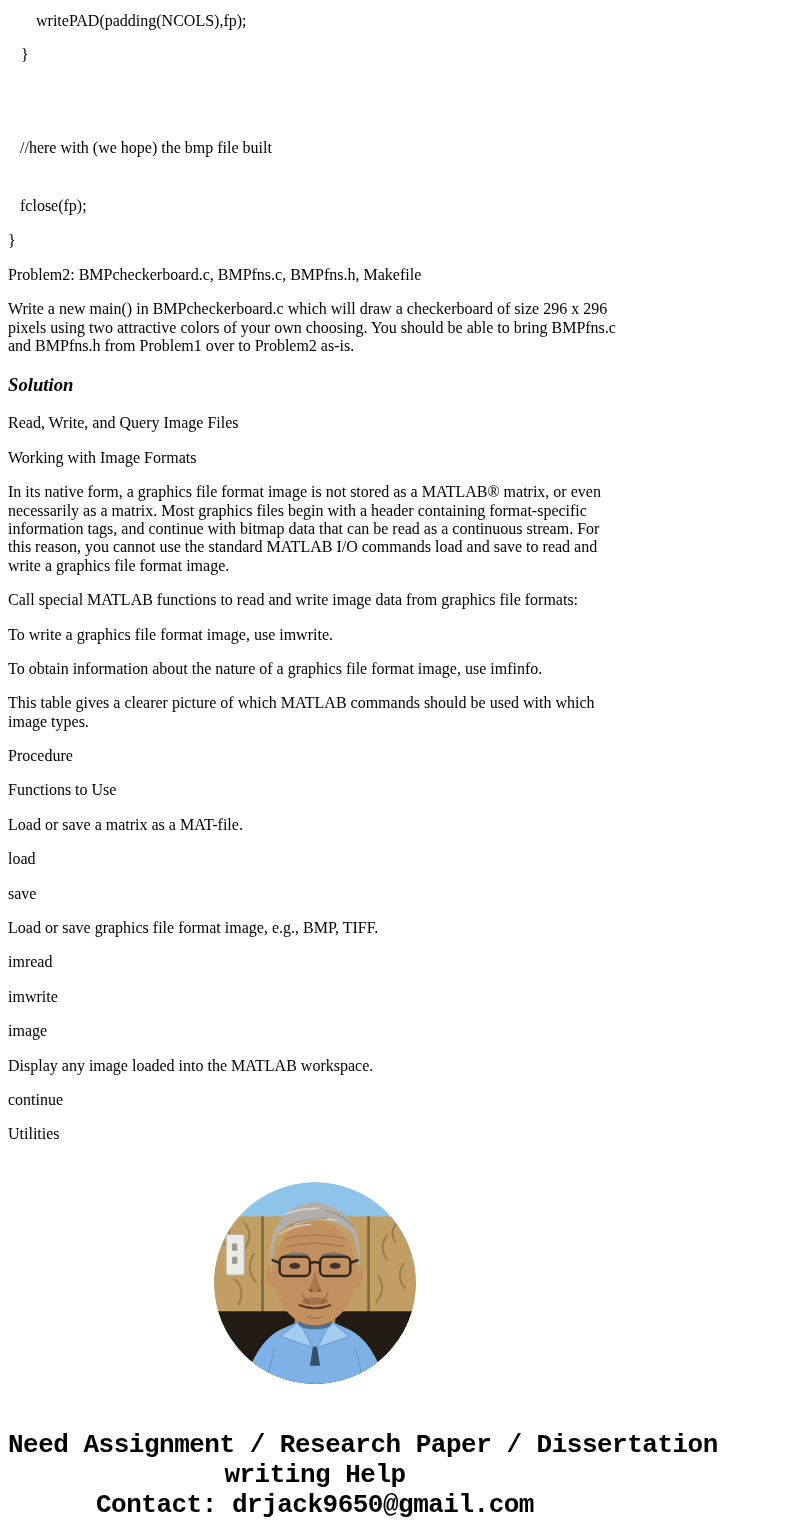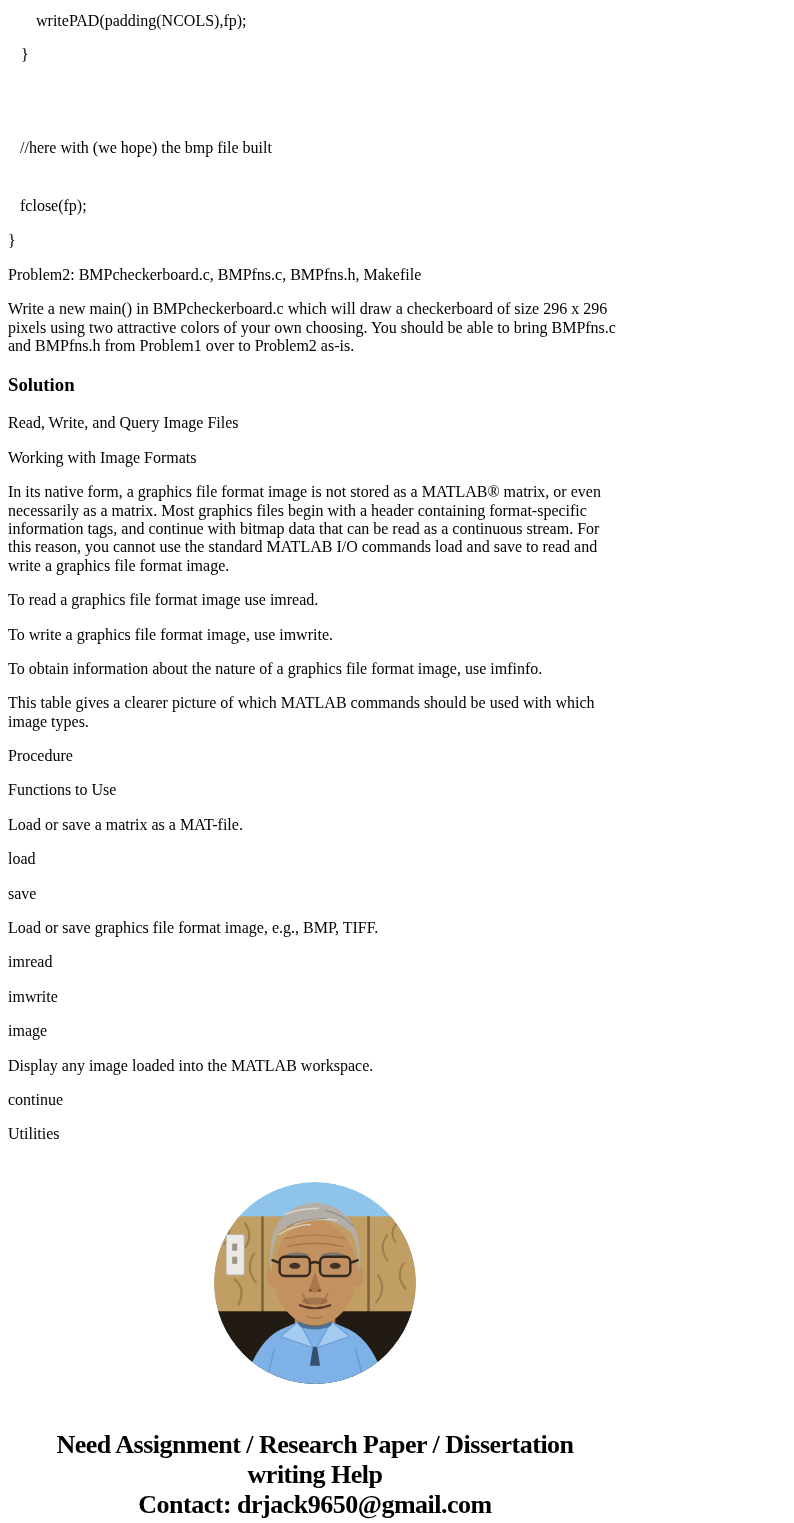--- a/index.html
+++ b/index.html
@@ -20,33 +20,34 @@
   section[data-name="code-block"] p:first-child { margin-top: 4px; }
   .ind-28 { padding-left: 28px; }
   .ind-13 { padding-left: 13px; }
   .ind-12 { padding-left: 12px; margin-top: 40px; }
   .blank { min-height: 18px; }
   .bold { font-weight: normal; }
   h3 {
     font-size: 1.17em;
     font-weight: bold;
     margin: 18.7px 0;
+    font-style: italic;
   }
   .avatar-wrap {
     width: 202px;
     height: 202px;
     margin: 38px auto 0;
     border-radius: 50%;
     overflow: hidden;
   }
   .avatar-wrap svg { display: block; width: 202px; height: 202px; }
   footer {
     margin-top: 46px;
     text-align: center;
-    font-family: Liberation Serif, serif;
+    font-family: Liberation Mono, monospace;
     font-weight: bold;
     font-size: 26px;
     line-height: 30px;
     letter-spacing: -0.5px;
     color: #000000;
   }
   .footer-line { white-space: nowrap; }
 </style>
 </head>
 <body>
@@ -63,21 +64,21 @@
   </section>
 
   <p class="bold" data-name="problem-heading">Problem2: BMPcheckerboard.c, BMPfns.c, BMPfns.h, Makefile</p>
   <p data-name="problem-text">Write a new main() in BMPcheckerboard.c which will draw a checkerboard of size 296 x 296 pixels using two attractive colors of your own choosing. You should be able to bring BMPfns.c and BMPfns.h from Problem1 over to Problem2 as-is.</p>
 
   <h3 data-name="solution-heading">Solution</h3>
 
   <p data-name="paragraph">Read, Write, and Query Image Files</p>
   <p data-name="paragraph">Working with Image Formats</p>
   <p data-name="paragraph">In its native form, a graphics file format image is not stored as a MATLAB® matrix, or even necessarily as a matrix. Most graphics files begin with a header containing format-specific information tags, and continue with bitmap data that can be read as a continuous stream. For this reason, you cannot use the standard MATLAB I/O commands load and save to read and write a graphics file format image.</p>
-  <p data-name="paragraph">To read a graphics file format image use imread.</p>
+  <p data-name="paragraph">Call special MATLAB functions to read and write image data from graphics file formats:</p>
   <p data-name="paragraph">To write a graphics file format image, use imwrite.</p>
   <p data-name="paragraph">To obtain information about the nature of a graphics file format image, use imfinfo.</p>
   <p data-name="paragraph">This table gives a clearer picture of which MATLAB commands should be used with which image types.</p>
   <p data-name="paragraph">Procedure</p>
   <p data-name="paragraph">Functions to Use</p>
   <p data-name="paragraph">Load or save a matrix as a MAT-file.</p>
   <p data-name="paragraph">load</p>
   <p data-name="paragraph">save</p>
   <p data-name="paragraph">Load or save graphics file format image, e.g., BMP, TIFF.</p>
   <p data-name="paragraph">imread</p>

